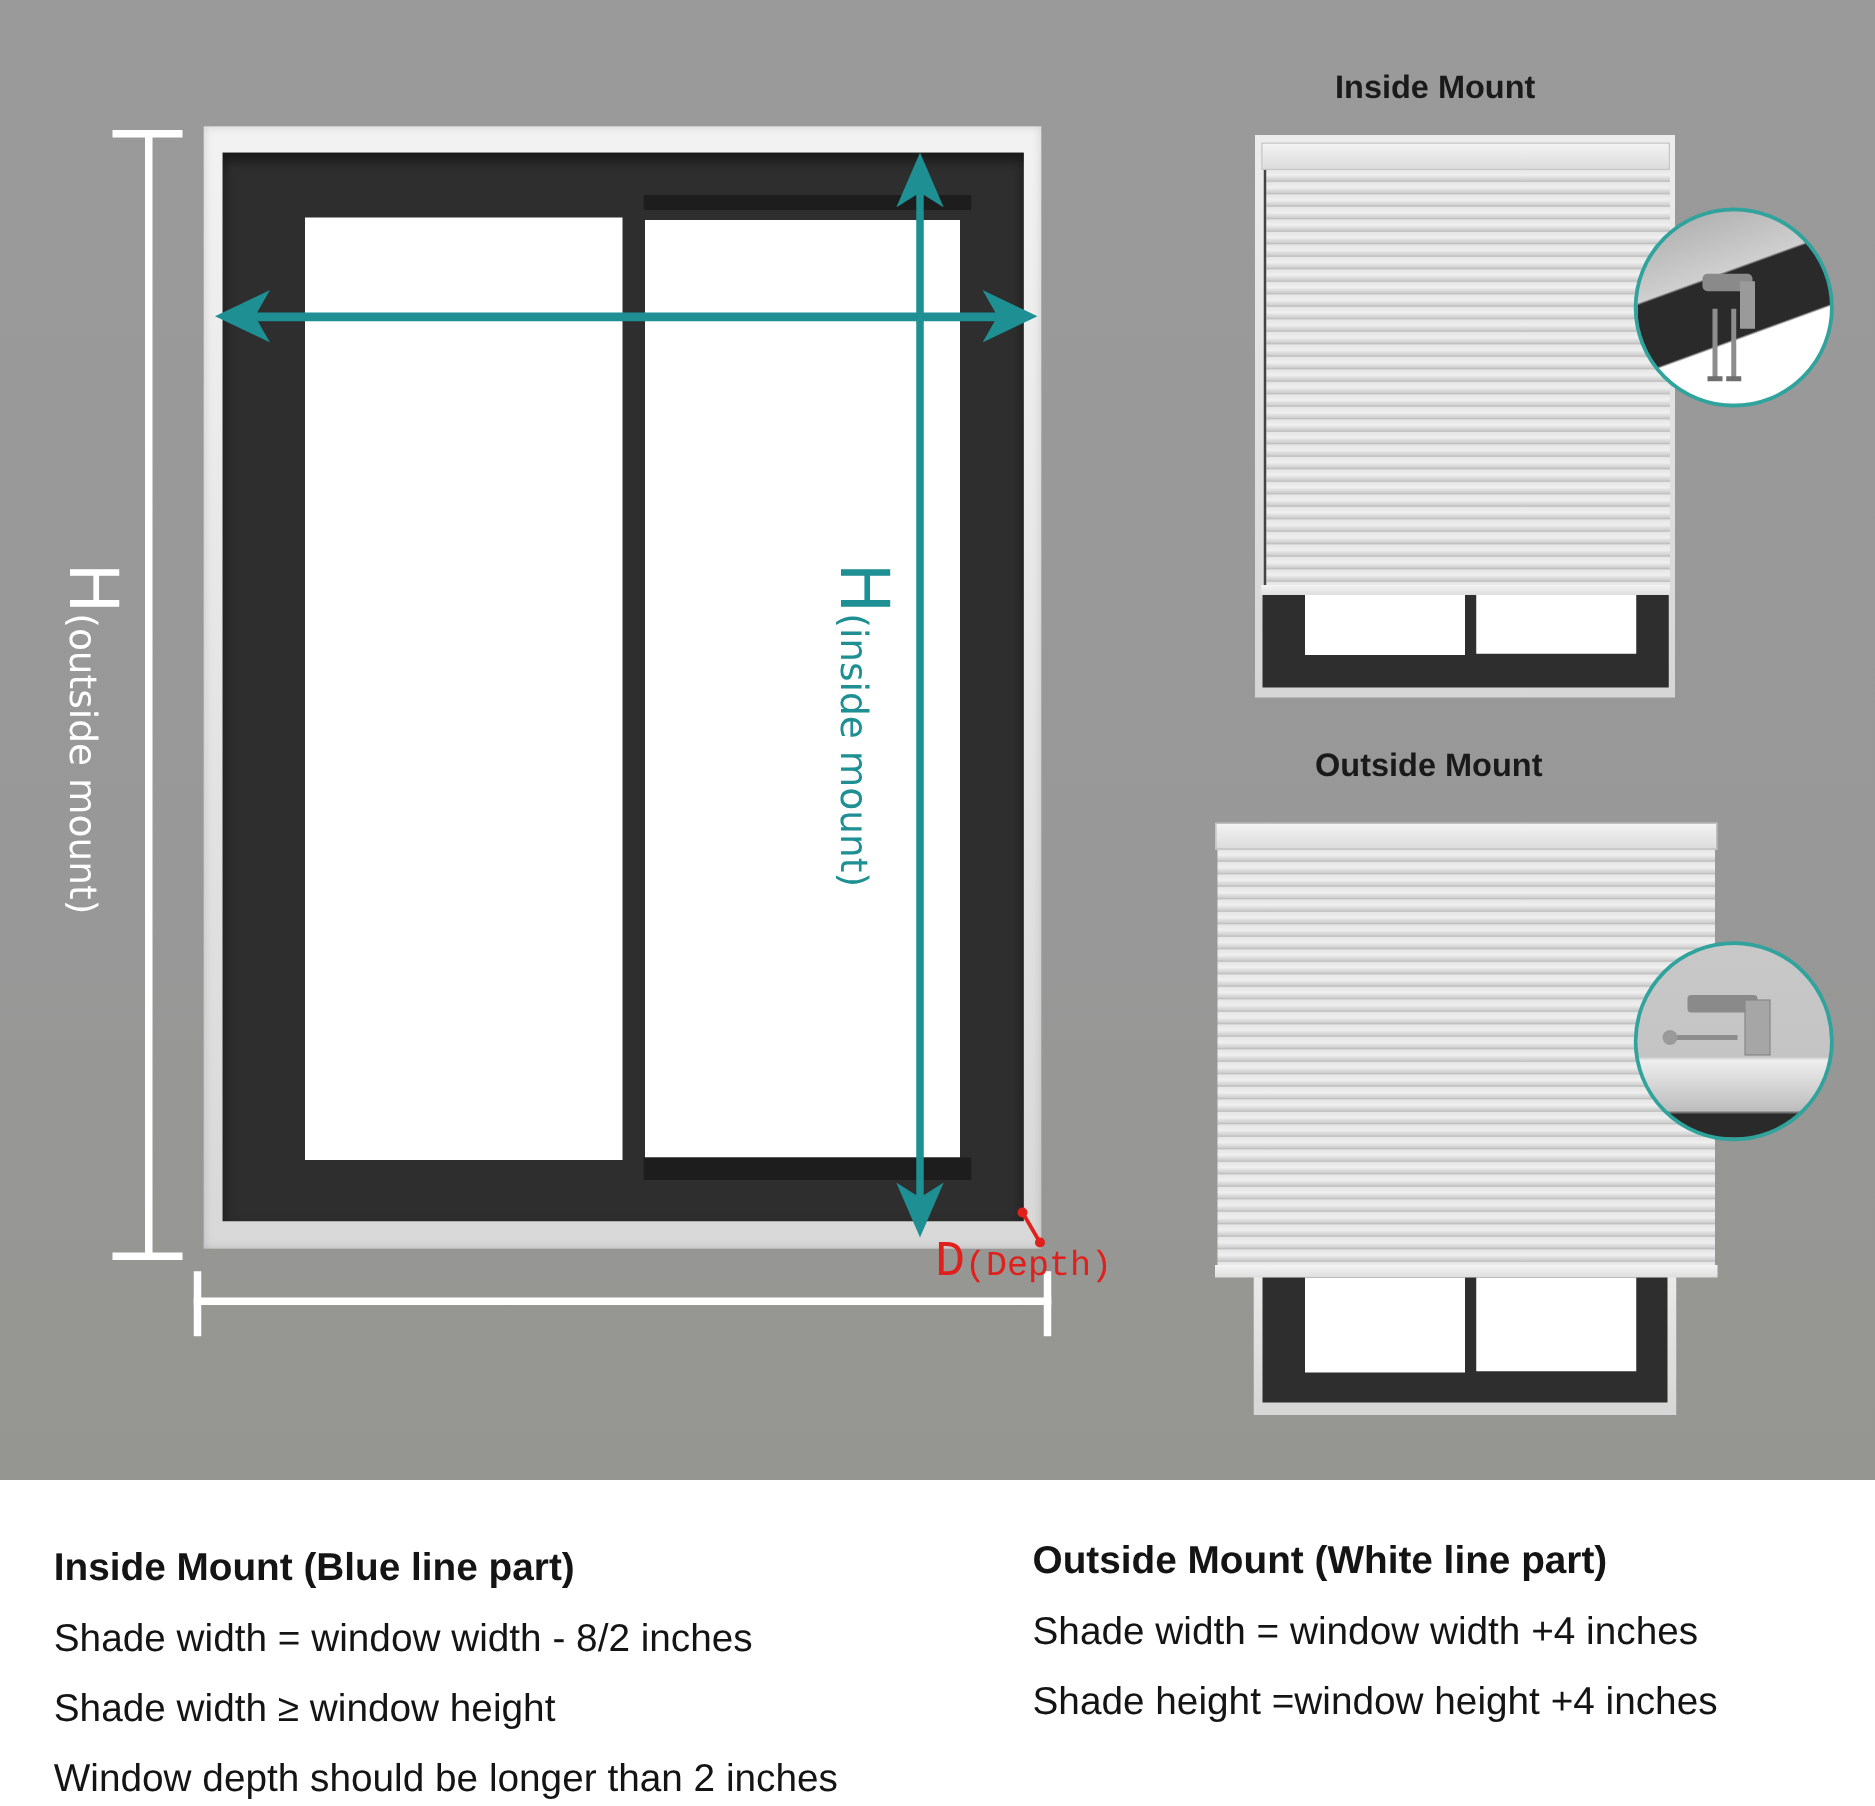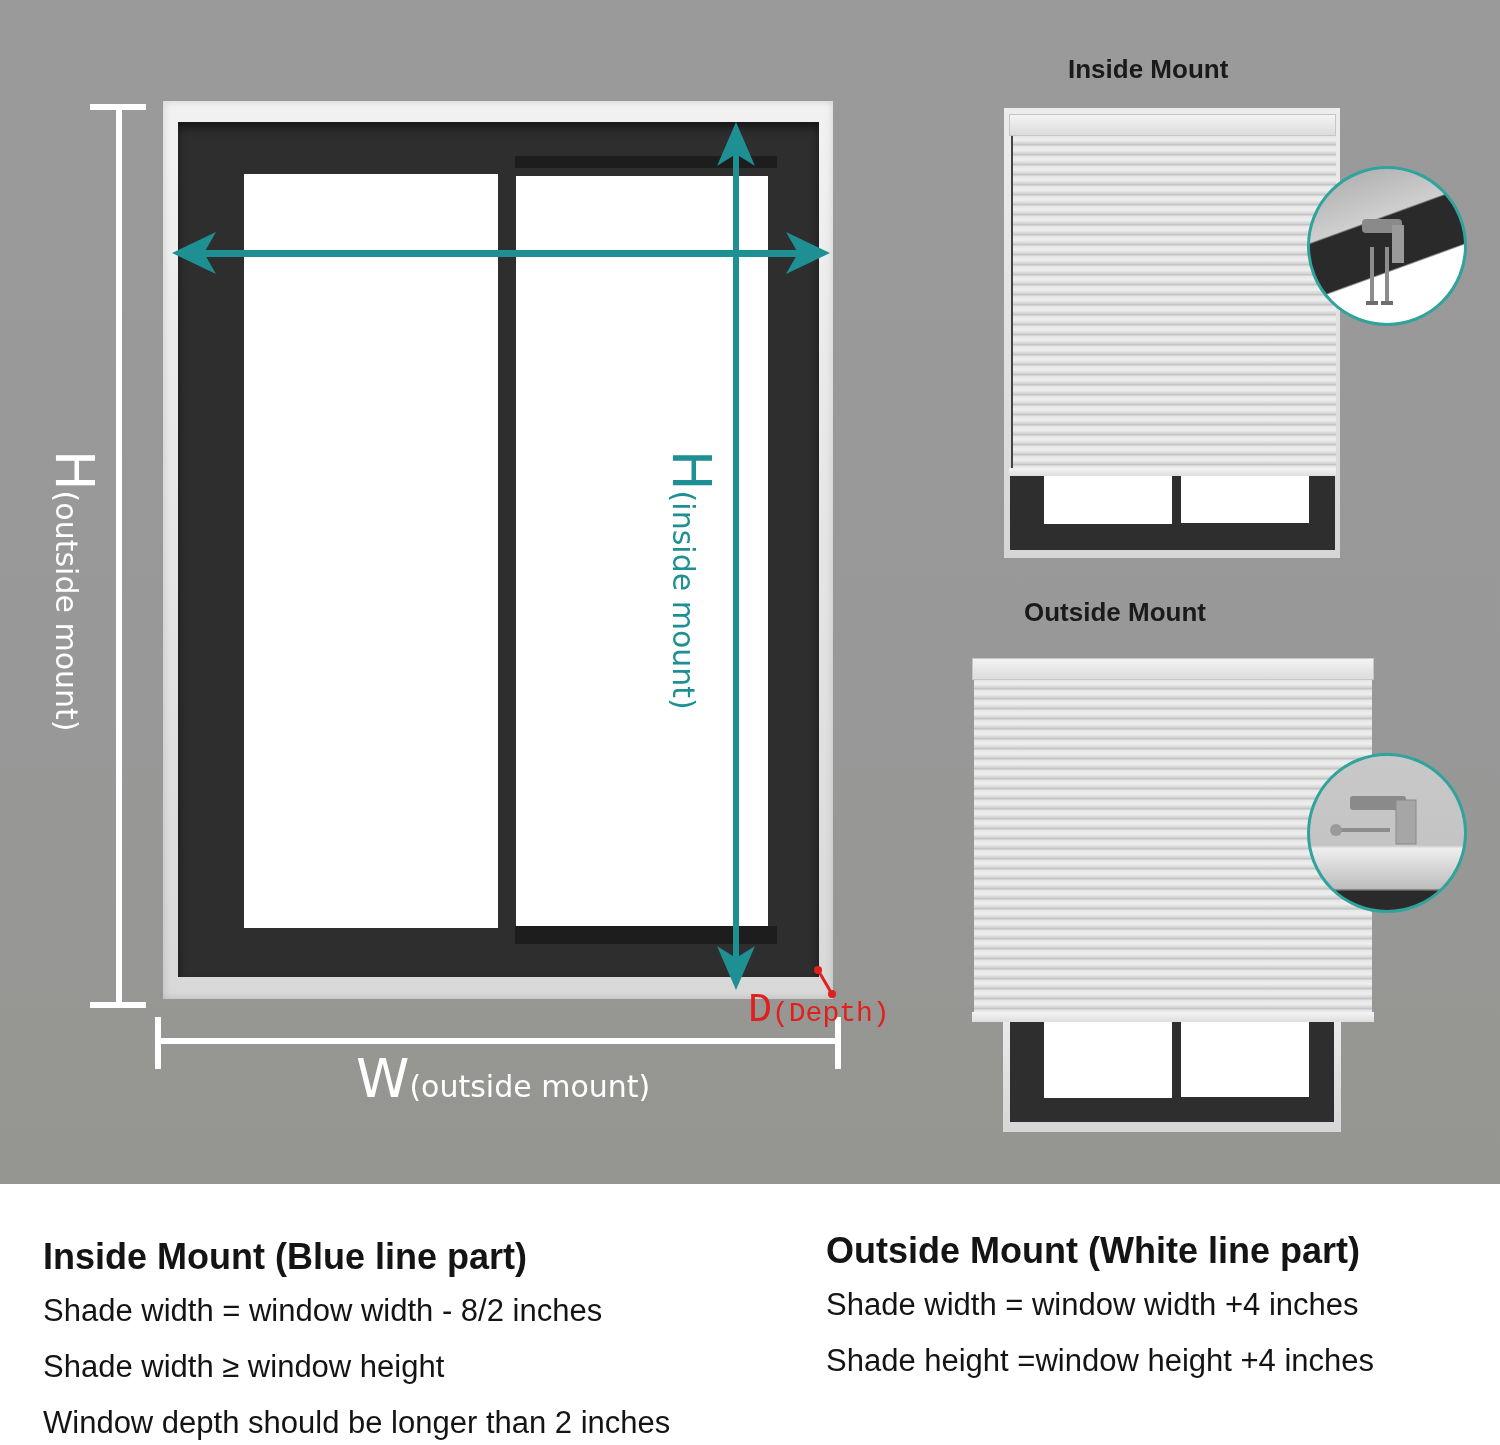--- a/index.html
+++ b/index.html
@@ -30,21 +30,21 @@
   .panel-title { font-family:"Liberation Sans", sans-serif; font-weight:bold; font-size:26px; color:#1a1a1a; white-space:nowrap; }
   .shade { background: repeating-linear-gradient(180deg,#e6e6e6 0px,#efefef 4px,#cfcfcf 8px,#bdbdbd 9px,#e9e9e9 10px); border-left:2px solid #444; }
   .headrail { background:linear-gradient(180deg,#f3f3f3,#dcdcdc); border:1px solid #c6c6c6; box-sizing:border-box; }
   .bottomrail { background:linear-gradient(180deg,#f4f4f4,#dedede); }
   .small-reveal { background:linear-gradient(180deg,#ececec,#d6d6d6); }
   .small-frame { background:#2e2e2e; }
   .circle { border-radius:50%; border:3px solid #2fa39c; overflow:hidden; box-sizing:border-box; }
 
   
   .txt { font-family:"Liberation Sans", sans-serif; color:#141414; white-space:nowrap; }
-  .txt-h { font-weight:bold; font-size:36px; }
+  .txt-h { font-weight:bold; font-size:31px; }
   .txt-b { font-size:31px; }
 </style>
 </head>
 <body>
 
 <div class="stage">
 
   <div class="abs reveal"></div>
   <div class="abs frame"></div>
   <div class="abs pane" style="left:244px; top:174px; width:254px; height:754px;"></div>
@@ -74,23 +74,20 @@
   <div class="abs wline" style="left:90px; top:104px; width:56px; height:6px;"></div>
   <div class="abs wline" style="left:116px; top:104px; width:6px; height:904px;"></div>
   <div class="abs wline" style="left:90px; top:1002px; width:56px; height:6px;"></div>
   <div class="abs white-text vertical" style="left:101px; top:450px;">
     <span class="big-letter">H</span><span class="small-lab">(outside mount)</span>
   </div>
 
   <div class="abs wline" style="left:155px; top:1017px; width:6px; height:52px;"></div>
   <div class="abs wline" style="left:155px; top:1038px; width:686px; height:6px;"></div>
   <div class="abs wline" style="left:835px; top:1017px; width:6px; height:52px;"></div>
-  <div class="abs white-text" style="left:356px; top:1052px;">
-    <span class="big-letter">W</span><span class="small-lab">(outside mount)</span>
-  </div>
 
   <svg class="abs" style="left:810px; top:962px;" width="30" height="40">
     <line x1="8" y1="8" x2="22" y2="32" stroke="#e0201c" stroke-width="3"></line>
     <circle cx="8" cy="8" r="4" fill="#e0201c"></circle>
     <circle cx="22" cy="32" r="4" fill="#e0201c"></circle>
   </svg>
   <div class="abs depth" style="left:748px; top:988px;">
     <span style="font-size:40px;">D</span><span style="font-size:28px;">(Depth)</span>
   </div>
 
@@ -106,21 +103,21 @@
     <svg width="160" height="160">
       <rect x="52" y="50" width="40" height="14" rx="4" fill="#8a8a8a"></rect>
       <rect x="82" y="56" width="12" height="38" fill="#9a9a9a"></rect>
       <rect x="60" y="78" width="4" height="56" fill="#8d8d8d"></rect>
       <rect x="75" y="78" width="4" height="56" fill="#8d8d8d"></rect>
       <rect x="56" y="132" width="12" height="4" fill="#6e6e6e"></rect>
       <rect x="71" y="132" width="12" height="4" fill="#6e6e6e"></rect>
     </svg>
   </div>
 
-  <div class="abs panel-title" style="left:1024px; top:597px;">Outside Mount</div>
+  <div class="abs panel-title" style="left:1052px; top:597px;">Outside Mount</div>
   <div class="abs small-reveal" style="left:1003px; top:1010px; width:338px; height:122px;"></div>
   <div class="abs small-frame" style="left:1010px; top:1020px; width:324px; height:102px;"></div>
   <div class="abs pane" style="left:1044px; top:1022px; width:128px; height:76px;"></div>
   <div class="abs pane" style="left:1181px; top:1022px; width:128px; height:75px;"></div>
   <div class="abs headrail" style="left:972px; top:658px; width:402px; height:22px;"></div>
   <div class="abs shade" style="left:974px; top:680px; width:398px; height:334px; border-left:none;"></div>
   <div class="abs bottomrail" style="left:972px; top:1012px; width:402px; height:10px;"></div>
   <div class="abs circle" style="left:1307px; top:753px; width:160px; height:160px; background:linear-gradient(180deg,#c8c8c8 0%,#c4c4c4 58%,#eeeeee 60%,#bdbdbd 86%,#2a2a2a 88%);">
     <svg width="160" height="160">
       <rect x="40" y="40" width="56" height="14" rx="3" fill="#8a8a8a"></rect>

